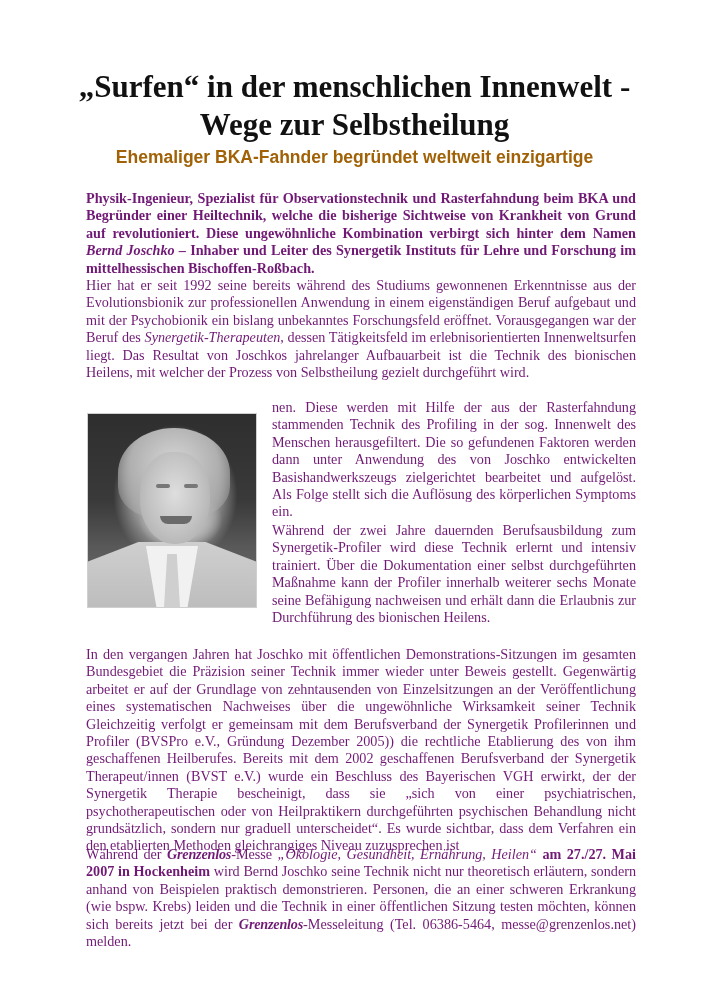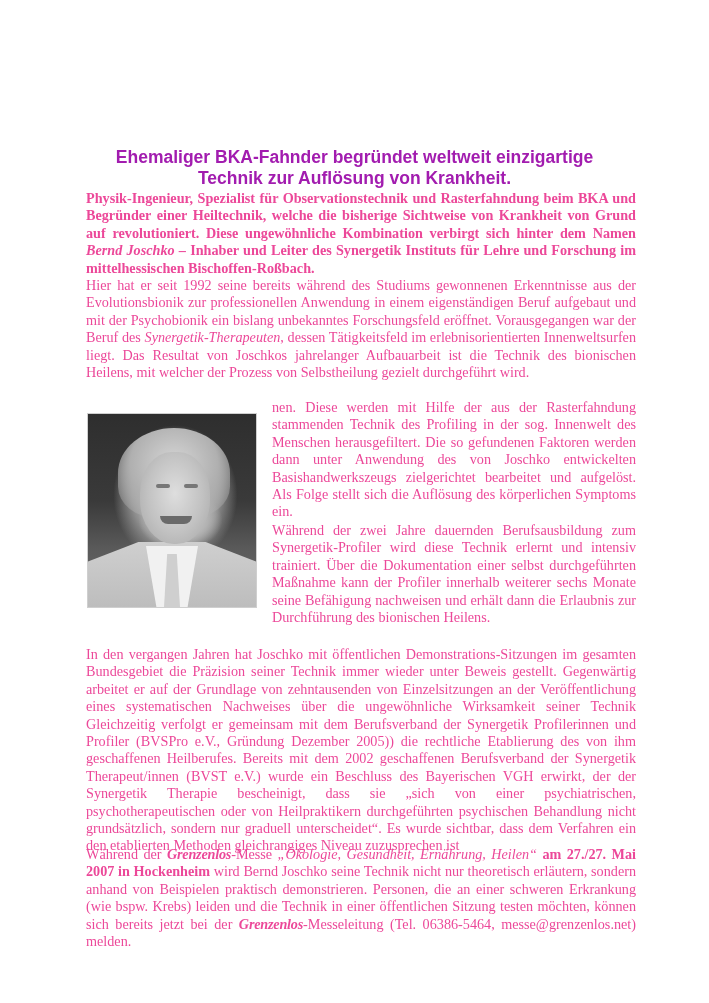--- a/index.html
+++ b/index.html
@@ -6,26 +6,26 @@
   body { width: 709px; height: 1003px; position: relative; overflow: hidden; color: #111; }
   .page { position: absolute; left: 0; top: 0; width: 709px; height: 1003px; }
   .title {
     position: absolute; left: 60px; width: 589px; text-align: center;
     font-family: "Liberation Serif", serif; font-weight: bold; font-size: 31px; line-height: 38px; color: #111;
   }
   .title1 { top: 68px; }
   .title2 { top: 106px; }
   .subtitle {
     position: absolute; left: 60px; width: 589px; text-align: center;
-    font-family: "Liberation Sans", sans-serif; font-weight: bold; font-size: 17.5px; line-height: 21px; color: #a21caf;
+    font-family: "Liberation Sans", sans-serif; font-weight: bold; font-size: 17.5px; line-height: 21px; color: #a16207;
   }
   .sub1 { top: 147px; }
   .sub2 { top: 168px; }
   .body-text {
-    font-family: "Liberation Serif", serif; font-size: 14.2px; line-height: 17.4px; color: #ec4899;
+    font-family: "Liberation Serif", serif; font-size: 14.2px; line-height: 17.4px; color: #701a75;
   }
   .block { position: absolute; left: 86px; width: 550px; text-align: justify; }
   .lead { top: 190px; font-weight: bold; }
   .p1 { top: 277px; }
   .p2-line { top: 382px; white-space: nowrap; }
   .wrap-col { position: absolute; left: 272px; width: 364px; text-align: justify; }
   .p2-rest { top: 399px; }
   .p3 { top: 522px; }
   .photo {
     position: absolute; left: 87px; top: 413px; width: 168px; height: 193px;
@@ -68,23 +68,24 @@
   .p5 { top: 846px; }
   .brand { font-family: Liberation Serif, serif; font-weight: bold; font-style: italic; letter-spacing: -0.2px; }
   .b { font-weight: bold; }
   .i { font-style: italic; }
 </style>
 </head>
 <body>
 
 <div class="page">
 
+  <div class="title title1">„Surfen“ in der menschlichen Innenwelt -</div>
+  <div class="title title2">Wege zur Selbstheilung</div>
 
   <div class="subtitle sub1">Ehemaliger BKA-Fahnder begründet weltweit einzigartige</div>
-  <div class="subtitle sub2">Technik zur Auflösung von Krankheit.</div>
 
   <div class="block body-text lead"><span>Physik-Ingenieur, Spezialist für Observationstechnik  und Rasterfahndung beim BKA und Begründer einer Heiltechnik, welche die bisherige Sichtweise von Krankheit von Grund auf revolutioniert. Diese ungewöhnliche Kombination verbirgt sich hinter dem Namen </span><span class="i">Bernd Joschko</span><span> – Inhaber und Leiter des Synergetik Instituts für Lehre und Forschung im mittel­hessischen Bischoffen-Roßbach.</span></div>
 
   <div class="block body-text p1"><span>Hier hat er seit 1992 seine bereits während des Studiums gewonnenen Erkenntnisse aus der Evolutionsbionik zur professionellen Anwendung in einem eigenständigen Beruf aufgebaut und mit der Psychobionik ein bislang unbekanntes Forschungsfeld eröffnet. Vorausgegangen war der Beruf des </span><span class="i">Synergetik-Therapeuten</span><span>, dessen Tätigkeitsfeld im erlebnisorientierten Innenweltsurfen liegt. Das Resultat von Joschkos jahrelanger Aufbauarbeit ist die Technik des bionischen Heilens, mit welcher der Prozess von Selbstheilung gezielt durchgeführt wird.</span></div>
 
 
   <div class="photo" title="Portrait photo of Bernd Joschko">
     <div class="coat"></div>
     <div class="shirt"></div>
     <div class="tie"></div>

